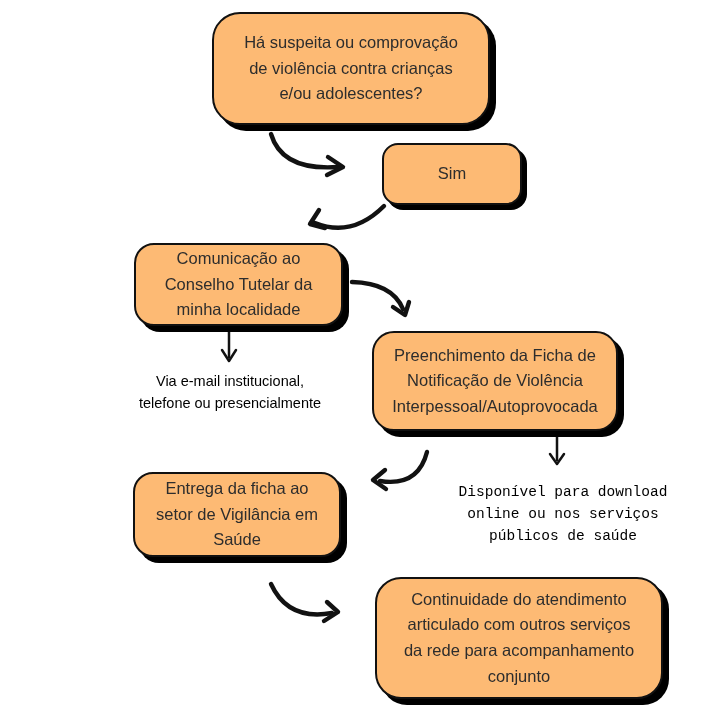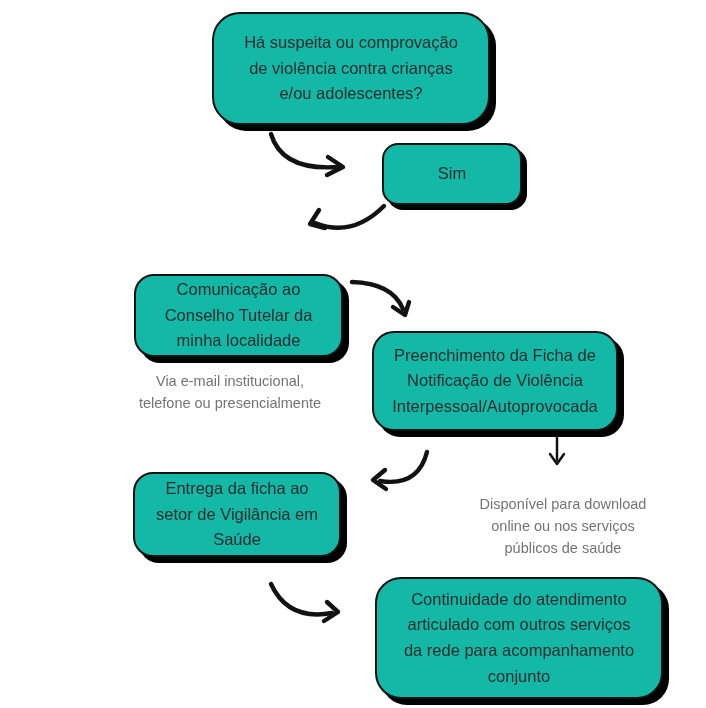--- a/index.html
+++ b/index.html
@@ -22,49 +22,49 @@
   .arrow { fill: none; stroke: #121212; stroke-linecap: round; stroke-linejoin: round; }
   .thick { stroke-width: 4.4px; }
   .thin  { stroke-width: 2.5px; }
 
   .node {
     position: absolute;
     box-sizing: border-box;
     display: flex;
     align-items: center;
     justify-content: center;
-    background: #14b8a6;
+    background: #fdba74;
     border: 2px solid #111111;
     box-shadow: 6px 6px 0 0 #000000;
     text-align: center;
   }
   .node-text {
     white-space: pre-line;
     font-size: 16.5px;
     line-height: 1.55;
     padding: 0 8px;
   }
   .note {
     position: absolute;
     text-align: center;
     white-space: pre-line;
     font-size: 14.5px;
     line-height: 1.5;
-    color: #737373;
+    color: #000000;
   }
 
   .n-question      { left: 212px; top: 12px;  width: 278px; height: 113px; border-radius: 28px; }
   .n-sim           { left: 382px; top: 143px; width: 140px; height: 62px;  border-radius: 16px; box-shadow: 5px 5px 0 0 #000; }
-  .n-comunicacao   { left: 134px; top: 243px; width: 209px; height: 83px;  border-radius: 20px; margin-top: 31px; }
+  .n-comunicacao   { left: 134px; top: 243px; width: 209px; height: 83px;  border-radius: 20px; }
   .n-preenchimento { left: 372px; top: 331px; width: 246px; height: 100px; border-radius: 22px; }
   .n-entrega       { left: 133px; top: 472px; width: 208px; height: 85px;  border-radius: 20px; }
   .n-continuidade  { left: 375px; top: 577px; width: 288px; height: 122px; border-radius: 26px; align-items: center; }
 
   .note-via  { left: 105px; top: 371px; width: 250px; }
-  .note-disp { left: 443px; top: 494px; width: 240px; }
+  .note-disp { left: 443px; top: 482px; width: 240px; font-family: Liberation Mono, monospace; }
 </style>
 </head>
 <body>
 
 <div class="stage">
 
   <svg class="arrows" viewBox="0 0 706 708" aria-hidden="true">
     <g>
       <path class="arrow thick" d="M 271 134 Q 282 171 338 167"></path>
       <path class="arrow thick" d="M 328 157 L 343 167 L 327 175"></path>

